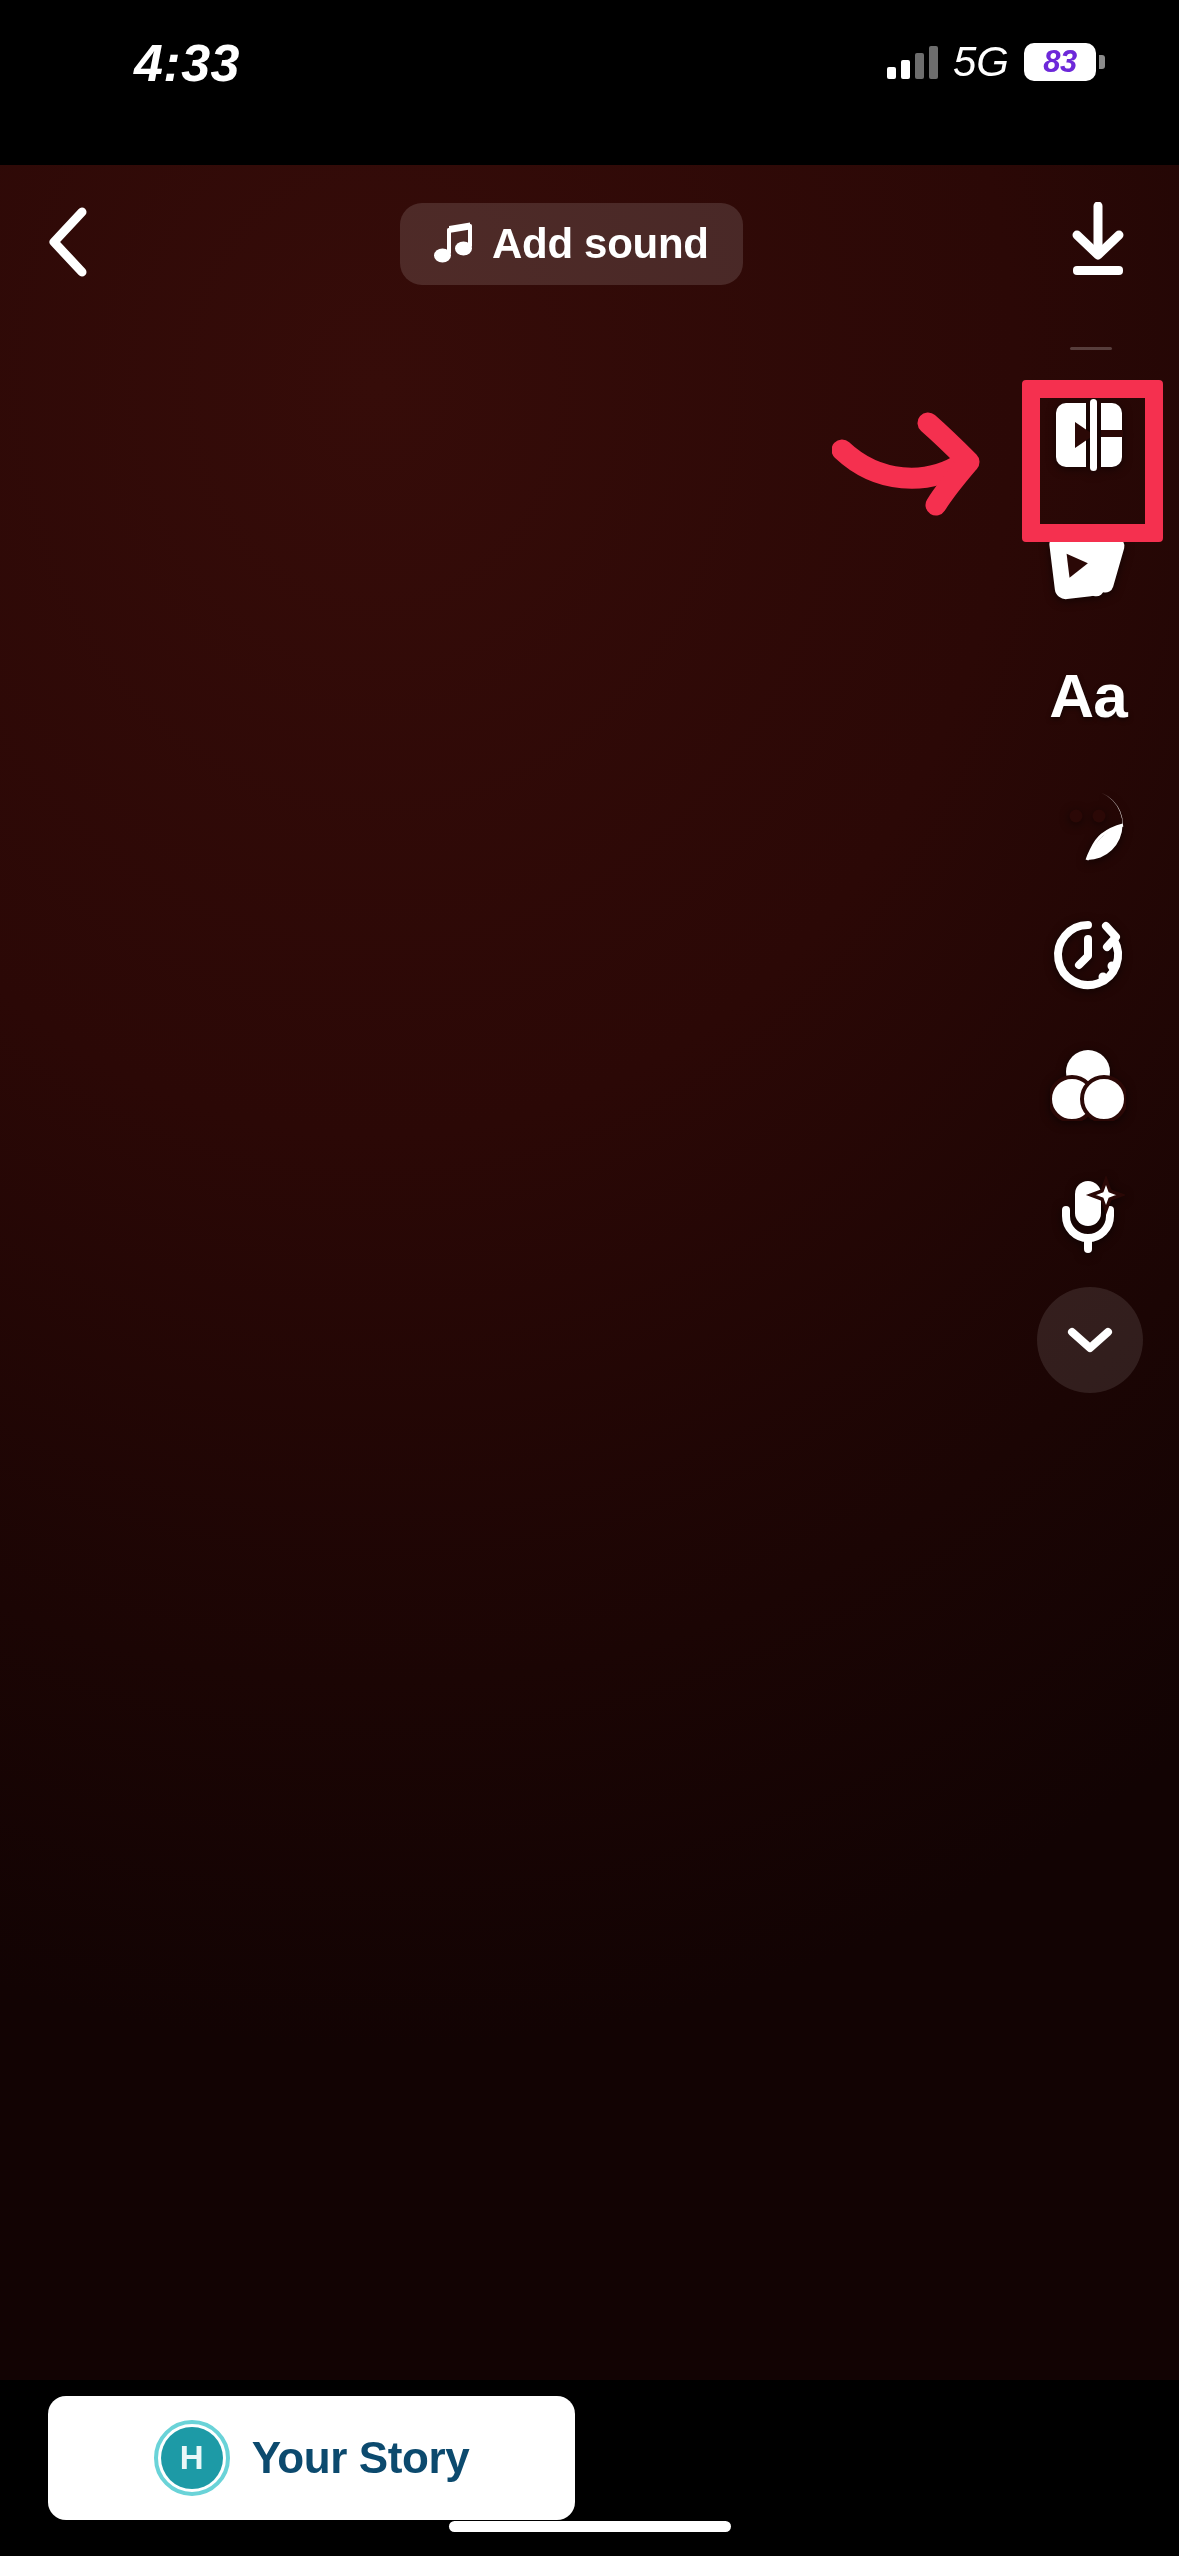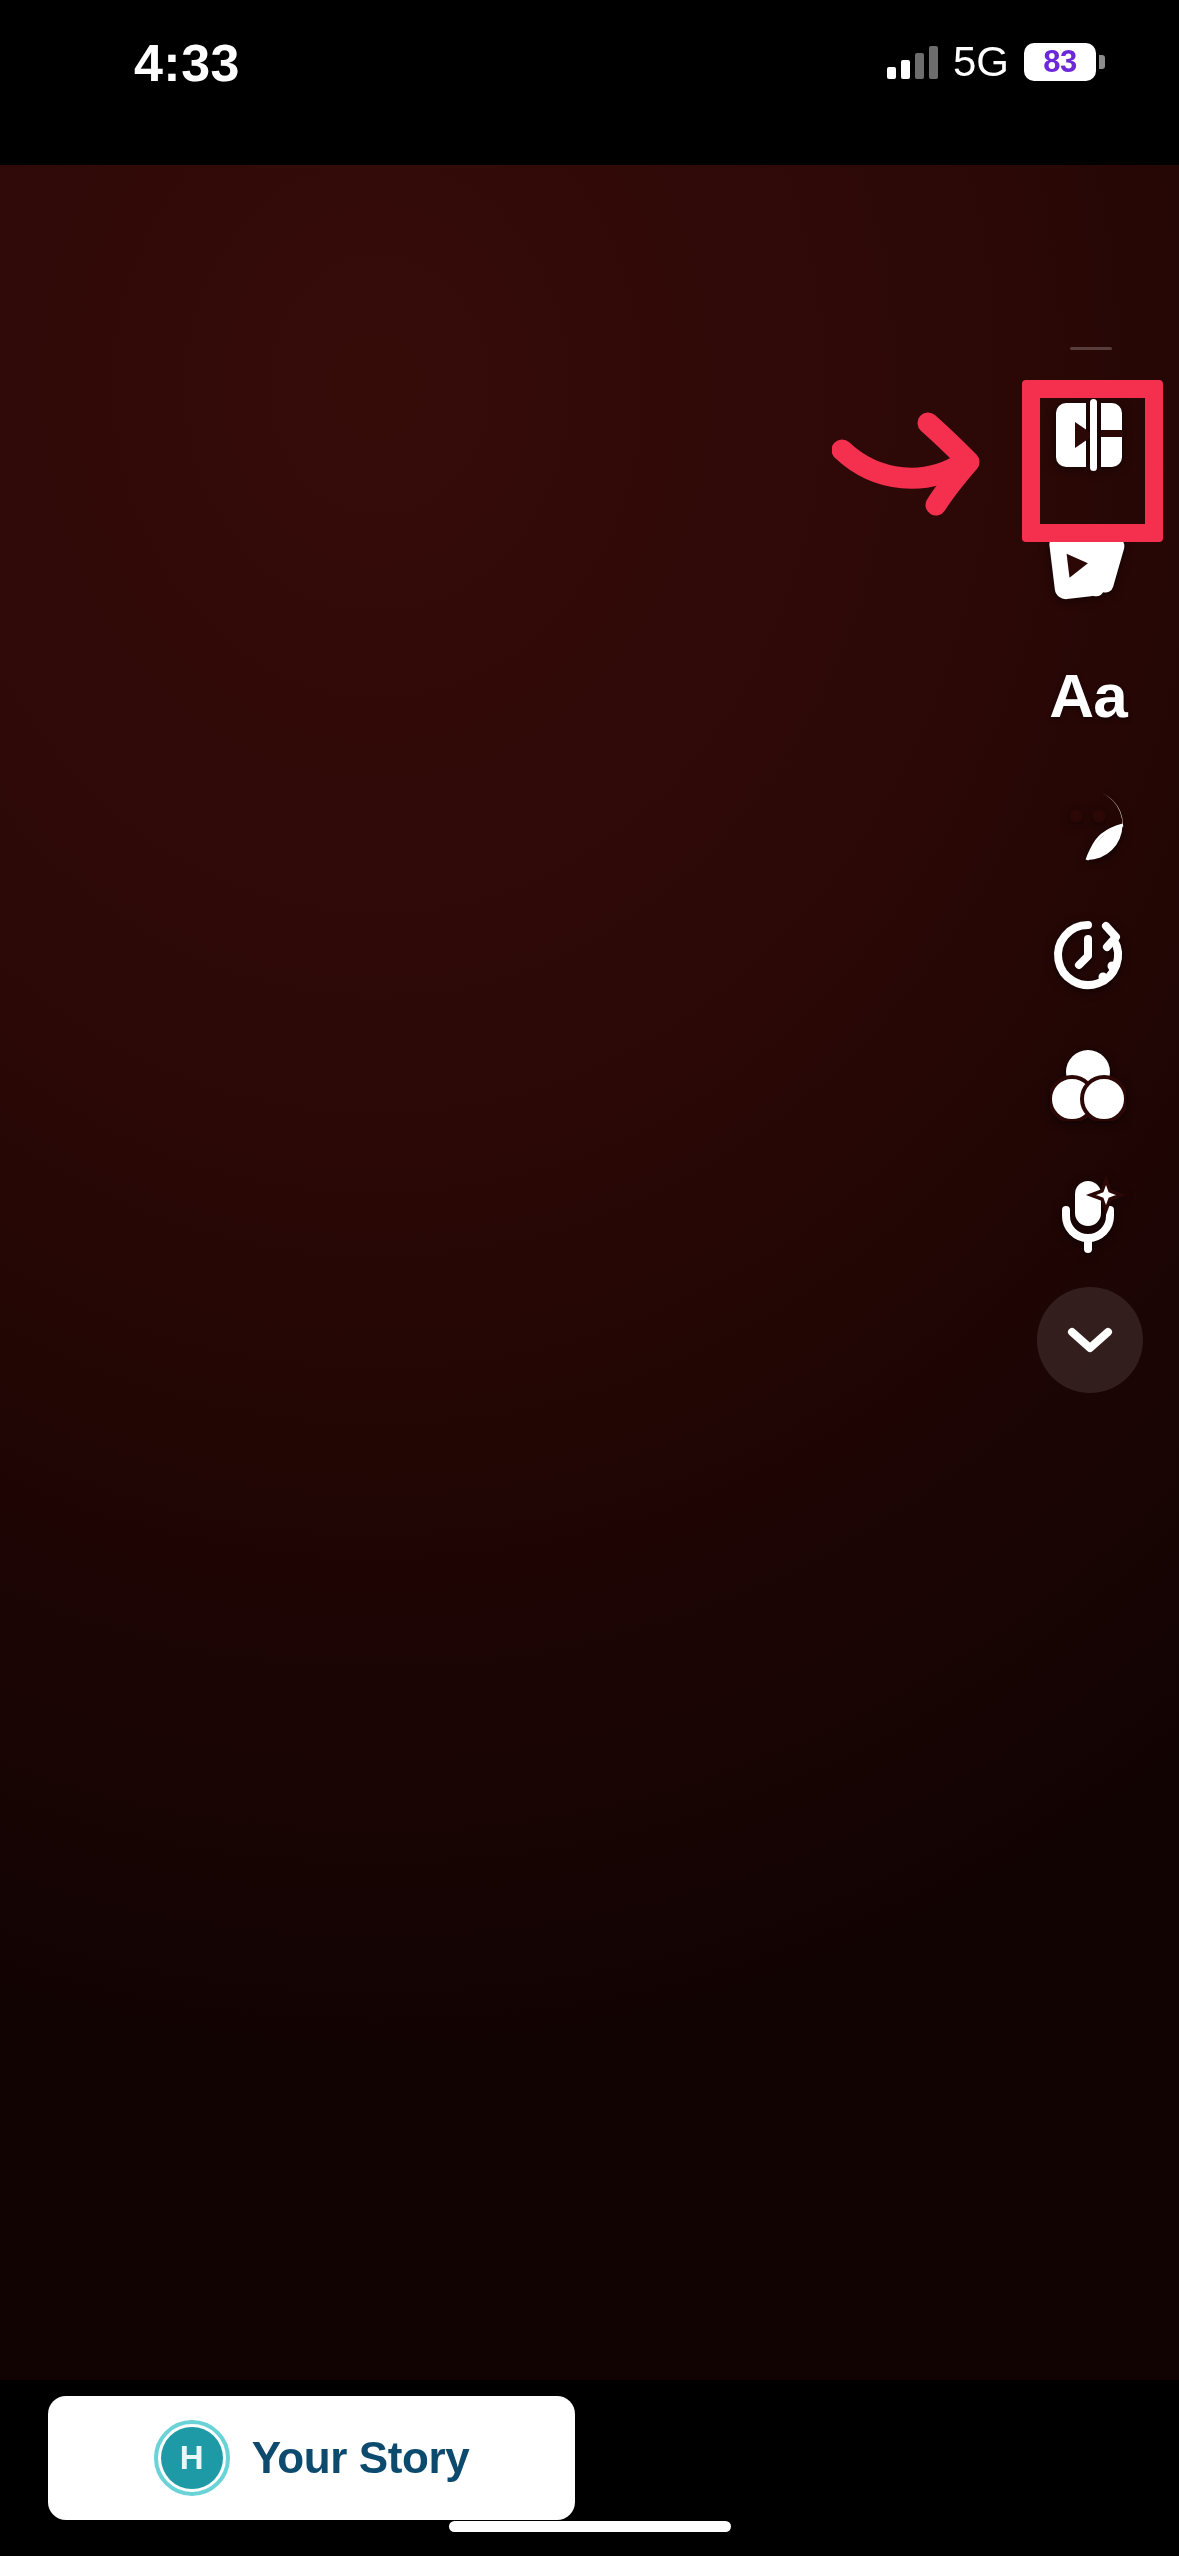--- a/index.html
+++ b/index.html
@@ -14,20 +14,21 @@
     width:1179px; height:2556px;
     background:#000;
   }
 
   
   .statusbar {
     position:absolute; top:0; left:0;
     width:1179px; height:165px;
     background:#000;
     z-index:50;
+    font-style:italic;
   }
   .status-time {
     position:absolute; left:97px; top:33px;
     width:180px; text-align:center;
     color:#fff; font-size:52px; font-weight:600;
     letter-spacing:0.5px;
   }
   .status-right {
     position:absolute; right:74px; top:38px;
     display:flex; align-items:center; gap:15px;
@@ -179,20 +180,47 @@
         <span class="battery-body">
           <span class="battery-pct">83</span>
         </span>
         <span class="battery-tip"></span>
       </span>
     </div>
   </div>
 
   <div class="canvas">
 
+    <div class="topbar">
+
+      <div class="back-btn">
+        <svg class="glyph" width="46" height="74" viewBox="0 0 46 74" fill="none">
+          <path d="M38 7 L10 37 L38 67" stroke="#ffffff" stroke-width="9" stroke-linecap="round" stroke-linejoin="round"></path>
+        </svg>
+      </div>
+
+      <div class="addsound">
+        <svg width="40" height="44" viewBox="0 0 40 44" fill="#ffffff">
+          <path d="M15 4 L36 0.5 L36 7.5 L15 11 Z"></path>
+          <rect x="13" y="6" width="4" height="26" rx="1.6"></rect>
+          <rect x="34" y="2" width="4" height="23" rx="1.6"></rect>
+          <ellipse cx="8.5" cy="33.5" rx="8.5" ry="7"></ellipse>
+          <ellipse cx="29.5" cy="26.5" rx="8.5" ry="7"></ellipse>
+        </svg>
+        <span class="addsound-label">Add sound</span>
+      </div>
+
+      <div class="download-btn">
+        <svg class="glyph" width="74" height="78" viewBox="0 0 74 78" fill="none">
+          <path d="M37 4 L37 50" stroke="#fff" stroke-width="9" stroke-linecap="round"></path>
+          <path d="M16 33 L37 53 L58 33" stroke="#fff" stroke-width="9" stroke-linecap="round" stroke-linejoin="round"></path>
+          <rect x="12" y="64" width="50" height="9" rx="4" fill="#fff"></rect>
+        </svg>
+      </div>
+    </div>
 
     <div class="tool-sep"></div>
 
     <div class="rail">
 
       <div class="tool" style="top:215px;">
         <svg class="glyph" width="80" height="72" viewBox="0 0 80 72">
           <path d="M8 14 a10 10 0 0 1 10 -10 H38 V68 H18 a10 10 0 0 1 -10 -10 Z" fill="#fff"></path>
           <path d="M27 23 L46 36 L27 49 Z" fill="#2b0806"></path>
           <rect x="42" y="0" width="7" height="72" rx="3.5" fill="#fff"></rect>

